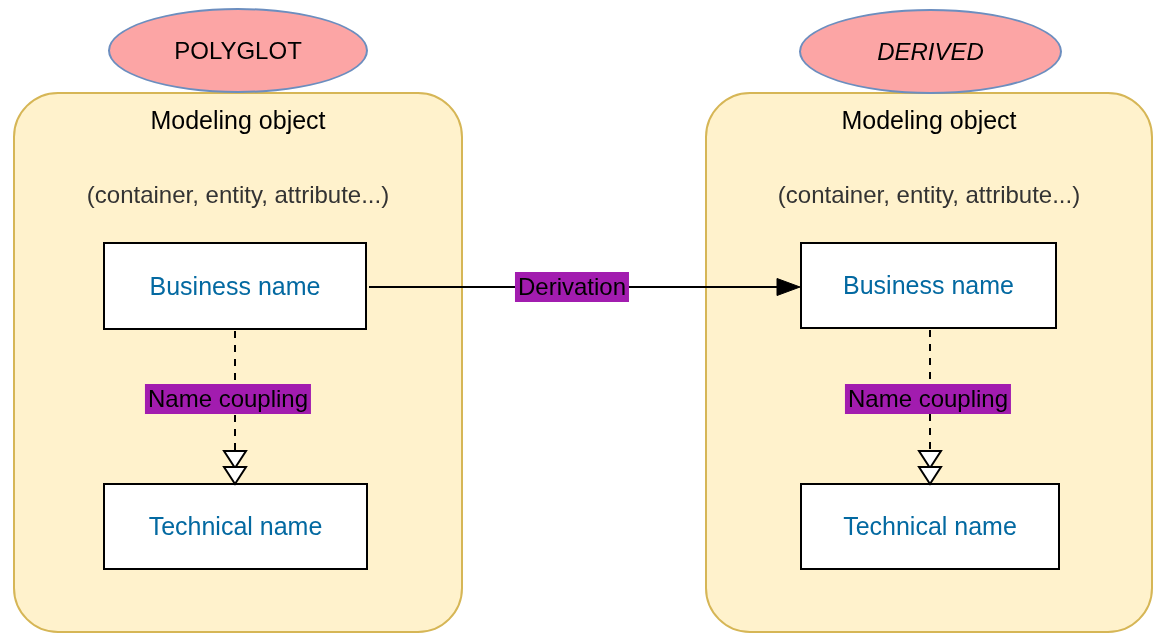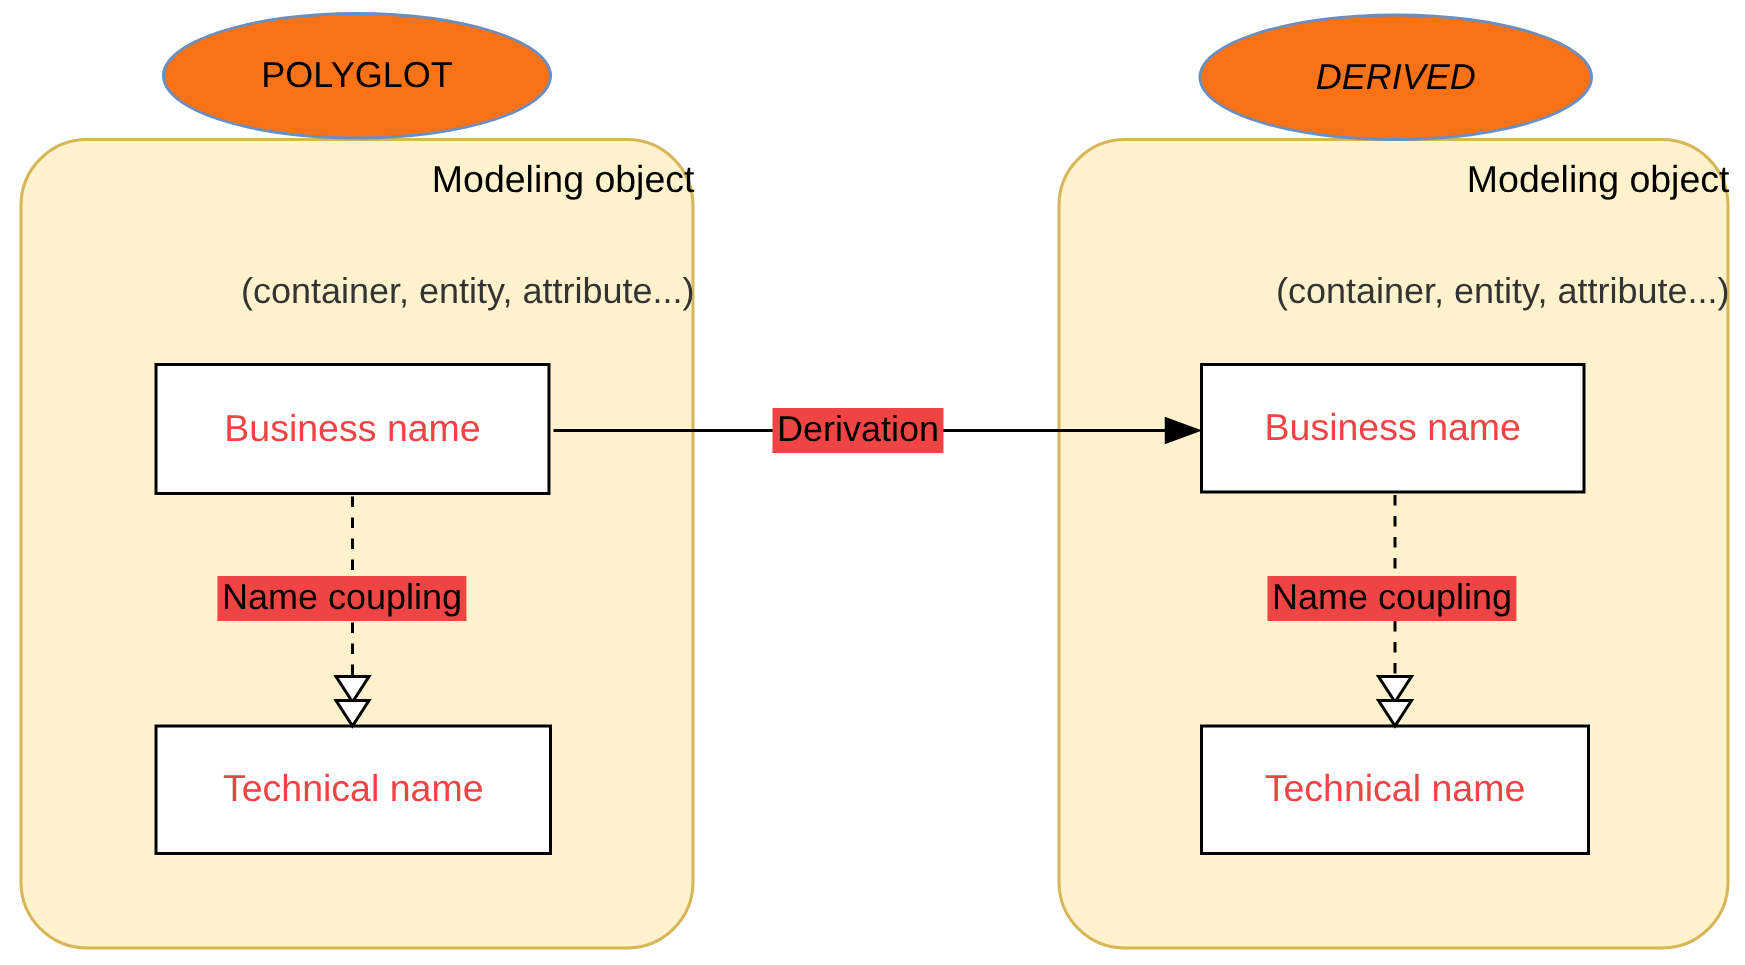--- a/index.html
+++ b/index.html
@@ -18,68 +18,68 @@
   .container-node {
     position: absolute;
     background: #fff2cc;
     border: 2px solid #d6b656;
     border-radius: 45px;
     box-sizing: border-box;
     z-index: 1;
   }
   .container-title {
     position: absolute;
-    text-align: right;
+    text-align: center;
     z-index: 2;
     line-height: 29px;
   }
   .container-title .line1 {
     font-size: 25px;
     color: #000000;
   }
   .container-title .line2 {
     font-size: 24px;
     color: #333333;
     margin-top: 45px;
   }
   .ellipse-node {
     position: absolute;
-    background: #f97316;
+    background: #fca5a5;
     border: 2px solid #6c8ebf;
     border-radius: 50%;
     box-sizing: border-box;
     z-index: 2;
     display: flex;
     align-items: center;
     justify-content: center;
     font-size: 24px;
     color: #000000;
   }
   .box-node {
     position: absolute;
     background: #ffffff;
     border: 2px solid #000000;
     box-sizing: border-box;
     z-index: 2;
     display: flex;
     align-items: center;
     justify-content: center;
     font-size: 25px;
-    color: #ef4444;
+    color: #0369a1;
   }
   .overlay-svg {
     position: absolute;
     left: 0;
     top: 0;
     z-index: 3;
   }
   .edge-label {
     position: absolute;
     transform: translate(-50%, -50%);
-    background: #ef4444;
+    background: #a21caf;
     color: #000000;
     font-size: 24px;
     padding: 1px 3px;
     white-space: nowrap;
     z-index: 4;
   }
 </style>
 </head>
 <body>
 

